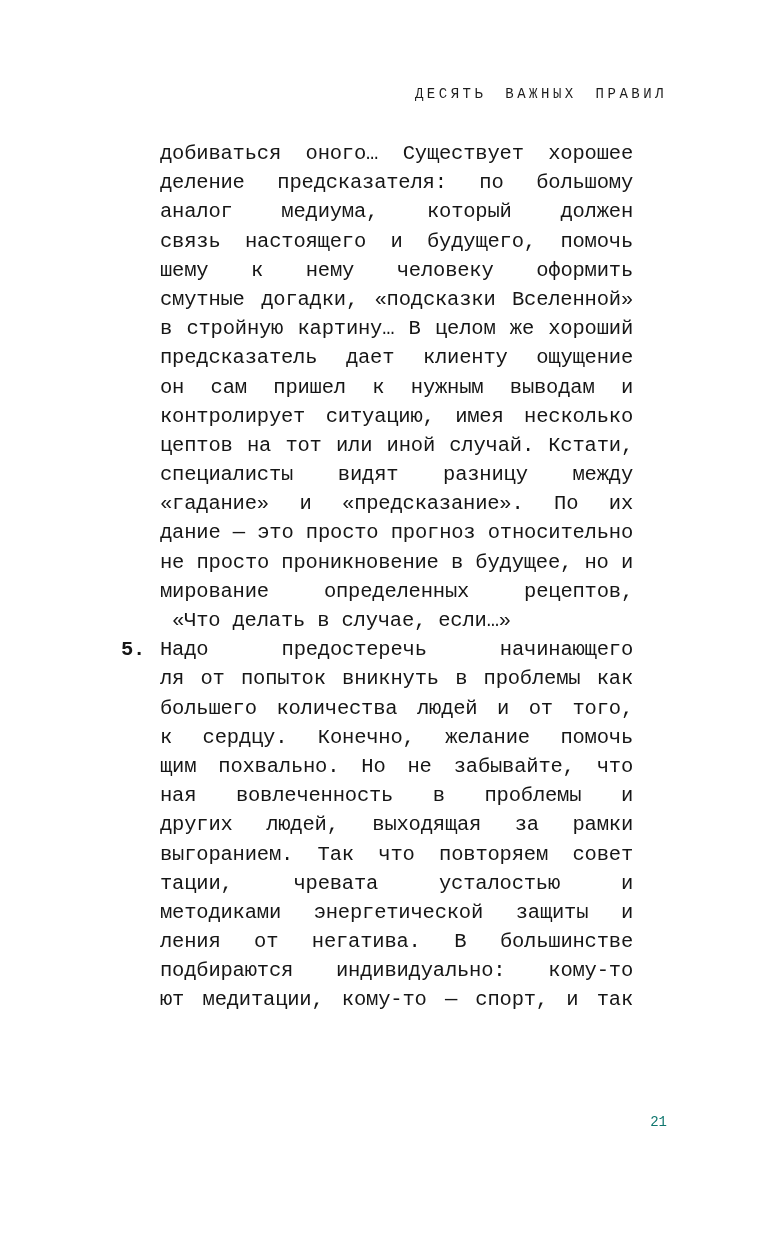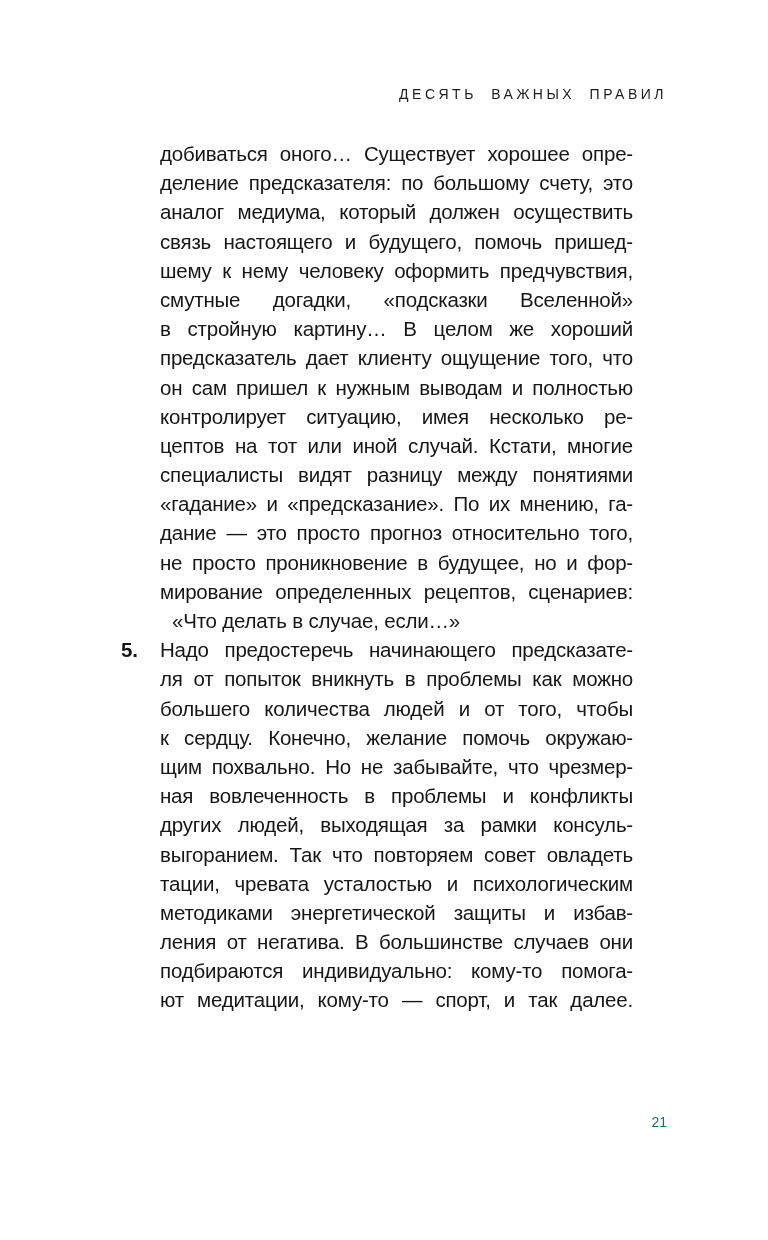--- a/index.html
+++ b/index.html
@@ -5,21 +5,21 @@
   html, body {
     margin: 0;
     padding: 0;
     background: #ffffff;
   }
   .page {
     position: relative;
     width: 768px;
     height: 1240px;
     background: #ffffff;
-    font-family: Liberation Sans, sans-serif;
+    font-family: Liberation Mono, monospace;
     color: #161616;
     overflow: hidden;
   }
   .running-head {
     position: absolute;
     top: 86px;
     right: 101px;
     font-size: 14px;
     letter-spacing: 3.5px;
     word-spacing: 7px;

